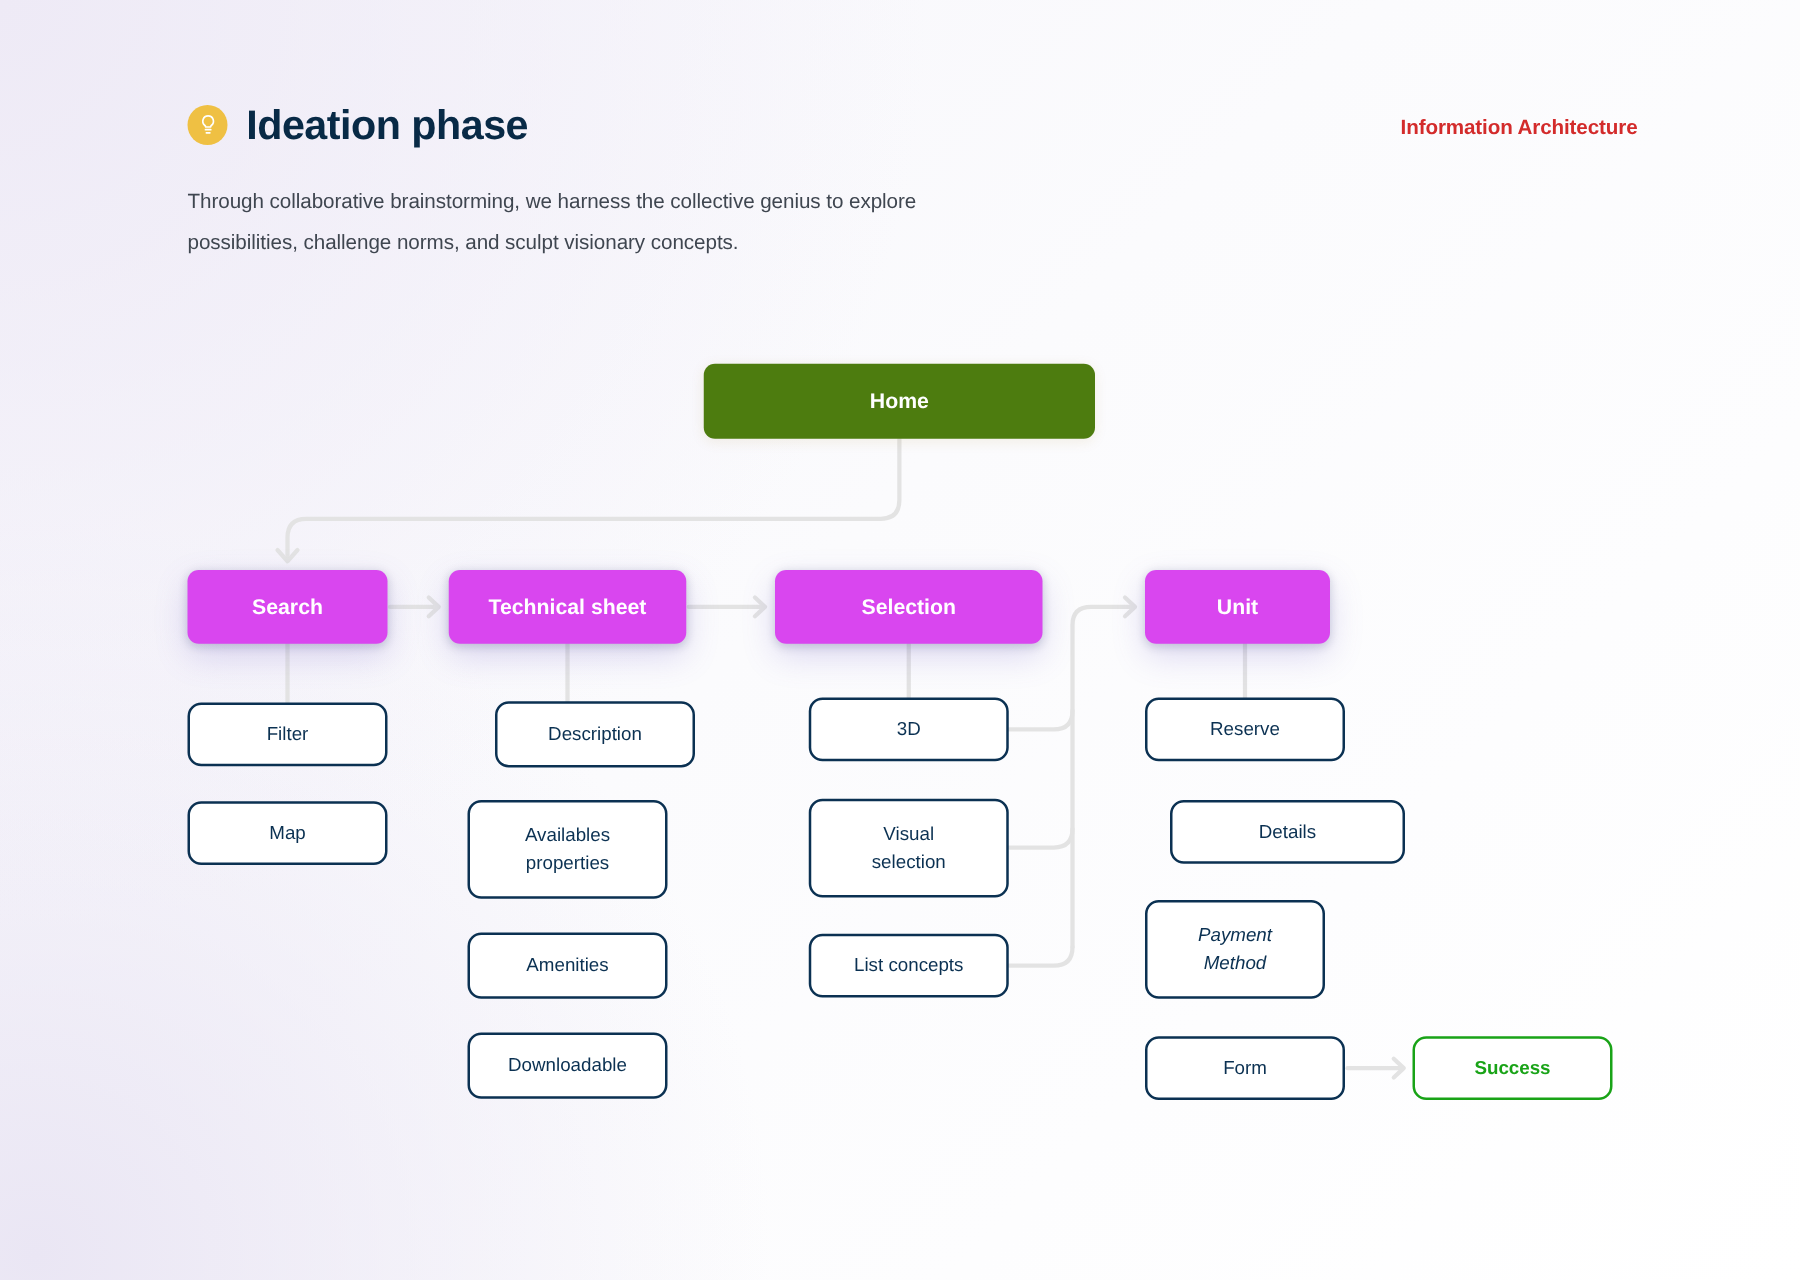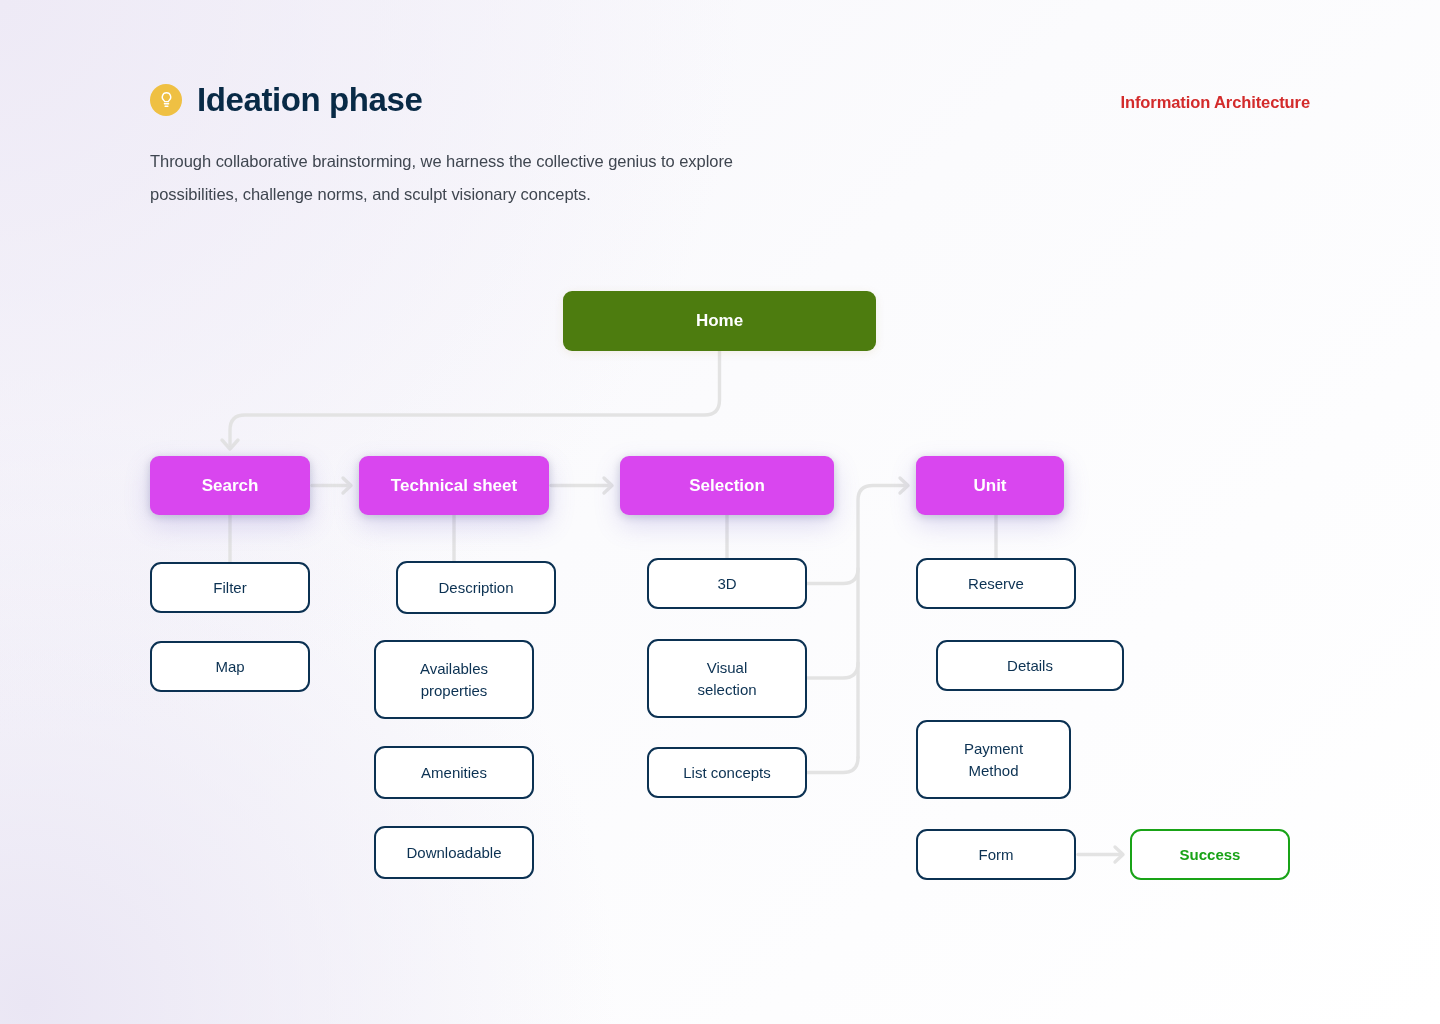--- a/index.html
+++ b/index.html
@@ -170,21 +170,21 @@
   <div class="node leaf" style="left:647px;top:747px;width:160px;height:51px;">
     <span>List concepts</span>
   </div>
 
   <div class="node leaf" style="left:916px;top:558px;width:160px;height:51px;">
     <span>Reserve</span>
   </div>
   <div class="node leaf" style="left:916px;top:640px;width:188px;height:51px;margin-left:20px;">
     <span>Details</span>
   </div>
-  <div class="node leaf" style="left:916px;top:720px;width:155px;height:79px;">
+  <div class="node leaf" style="left:916px;top:720px;width:144px;height:79px;font-style:italic;">
     <span>Payment<br>Method</span>
   </div>
   <div class="node leaf" style="left:916px;top:829px;width:160px;height:51px;">
     <span>Form</span>
   </div>
 
   <div class="node success" style="left:1130px;top:829px;width:160px;height:51px;">
     <span>Success</span>
   </div>
 

